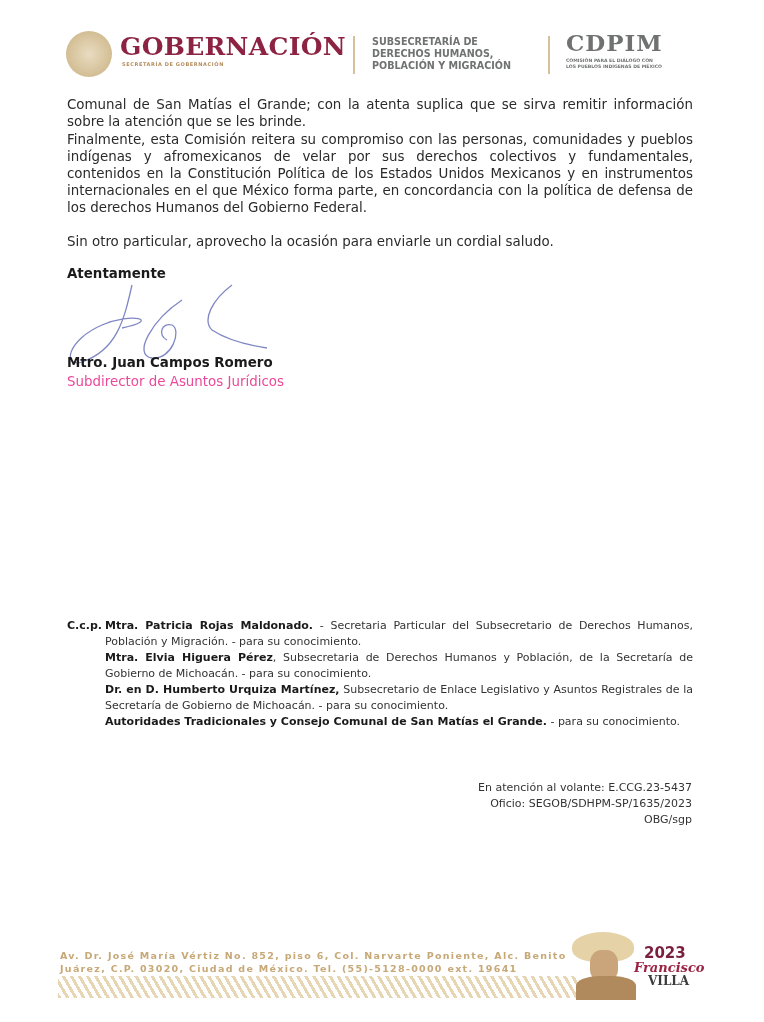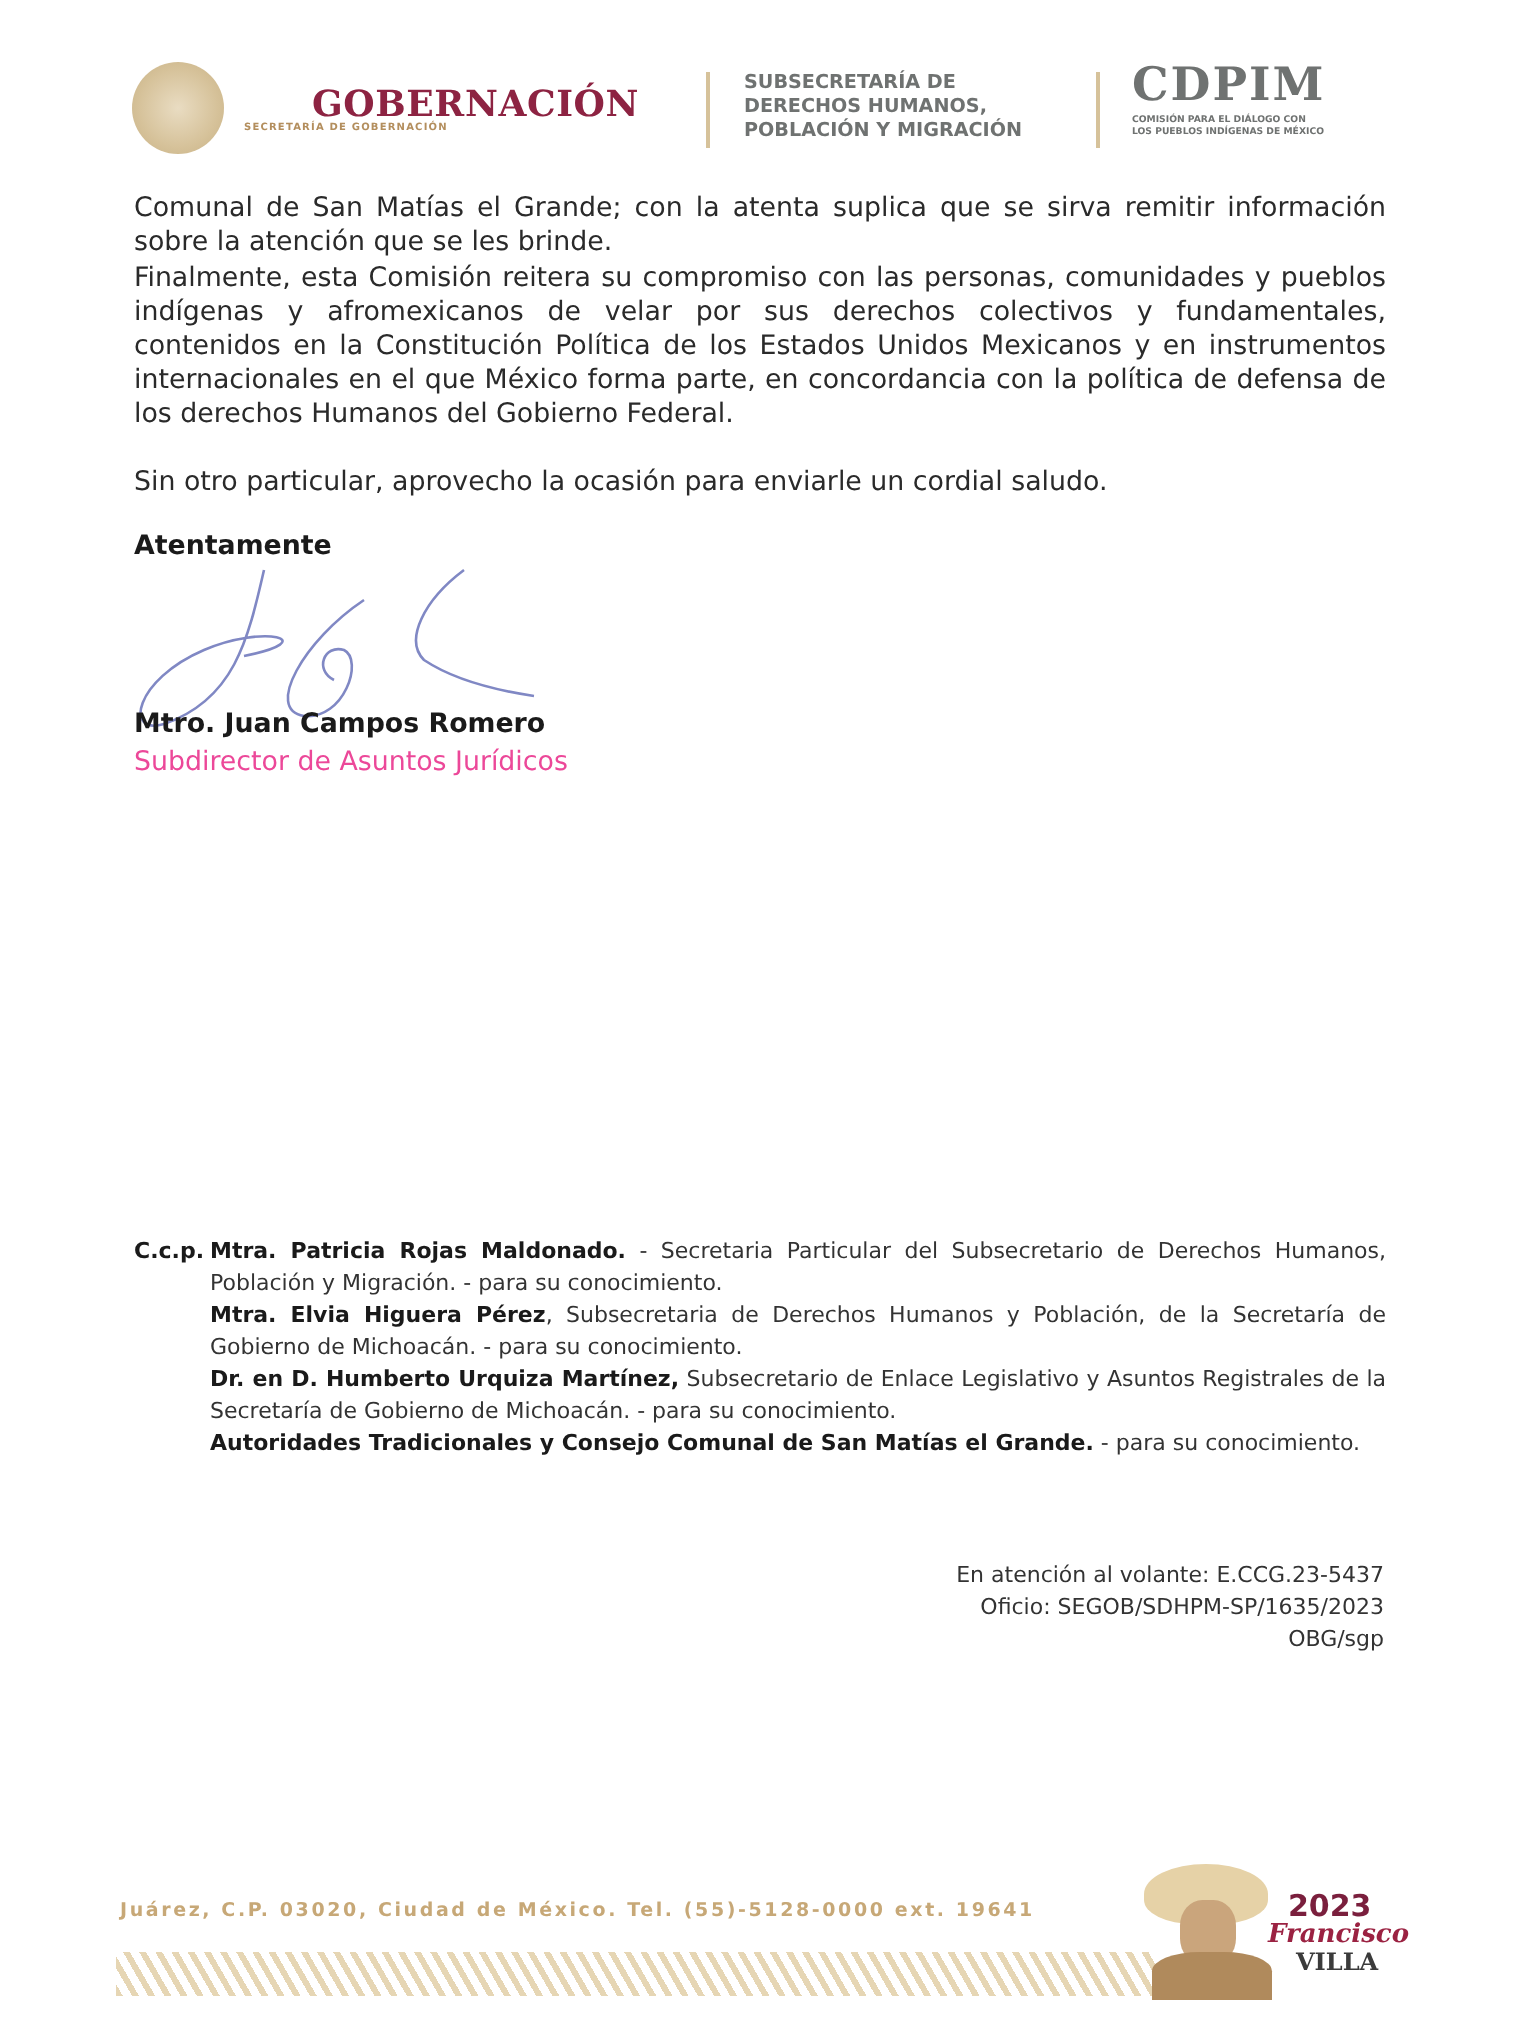--- a/index.html
+++ b/index.html
@@ -1,19 +1,19 @@
 <!DOCTYPE html>
 <html><head>
 <meta charset="utf-8">
 <style>
   html, body { margin:0; padding:0; background:#fff; }
   body { width:764px; height:1022px; position:relative; overflow:hidden; font-family:"DejaVu Sans", sans-serif; color:#1a1a1a; }
   .header { position:absolute; left:66px; top:28px; width:640px; height:50px; }
   .seal { position:absolute; left:0; top:3px; width:46px; height:46px; border-radius:50%; background:radial-gradient(circle,#e9dcc2 0%,#d6c29a 60%,#c7b083 100%); }
-  .gob-title { position:absolute; left:54px; top:14px; font-family:"DejaVu Serif", serif; font-weight:bold; font-size:18px; color:#8d2342; letter-spacing:0.3px;margin-left:36px; }
+  .gob-title { position:absolute; left:54px; top:4px; font-family:"DejaVu Serif", serif; font-weight:bold; font-size:25px; color:#8d2342; letter-spacing:0.3px; }
   .gob-sub { position:absolute; left:56px; top:33px; font-size:5px; color:#b38e5d; font-weight:bold; letter-spacing:0.6px; }
   .vbar { position:absolute; top:8px; width:2px; height:38px; background:#d6c29a; }
   .subsec { position:absolute; left:306px; top:8px; font-size:9.6px; line-height:12px; font-weight:bold; color:#6f7271; }
   .cdpim { position:absolute; left:500px; top:1px; font-family:"DejaVu Serif", serif; font-size:23px; font-weight:bold; color:#6f7271; letter-spacing:1px;text-align:right; }
   .cdpim-sub { position:absolute; left:500px; top:30px; font-size:4.6px; font-weight:bold; color:#6f7271; line-height:6px; }
   .body-text { position:absolute; left:67px; width:626px; font-size:13.4px; line-height:17px; color:#2a2a2a; text-align:justify; }
   .p1 { top:96px; }
   .p2 { top:131px; }
   .p3 { top:233px; }
   .closing { position:absolute; left:67px; top:266px; font-size:13.4px; font-weight:bold; }
@@ -77,20 +77,21 @@
   <div class="ccp-item"><b>Autoridades Tradicionales y Consejo Comunal de San Matías el Grande.</b><span> - para su conocimiento.</span></div>
 </div>
 
 <div class="refs">
   <div>En atención al volante: E.CCG.23-5437</div>
   <div>Oficio: SEGOB/SDHPM-SP/1635/2023</div>
   <div>OBG/sgp</div>
 </div>
 
 <div class="address">
+  <div>Av. Dr. José María Vértiz No. 852, piso 6, Col. Narvarte Poniente, Alc. Benito</div>
   <div>Juárez, C.P. 03020, Ciudad de México. Tel. (55)-5128-0000 ext. 19641</div>
 </div>
 <div class="pattern"></div>
 
 <div class="villa">
   <div class="villa-hat"></div>
   <div class="villa-face"></div>
   <div class="villa-body"></div>
   <div class="villa-year">2023</div>
   <div class="villa-name">Francisco</div>

